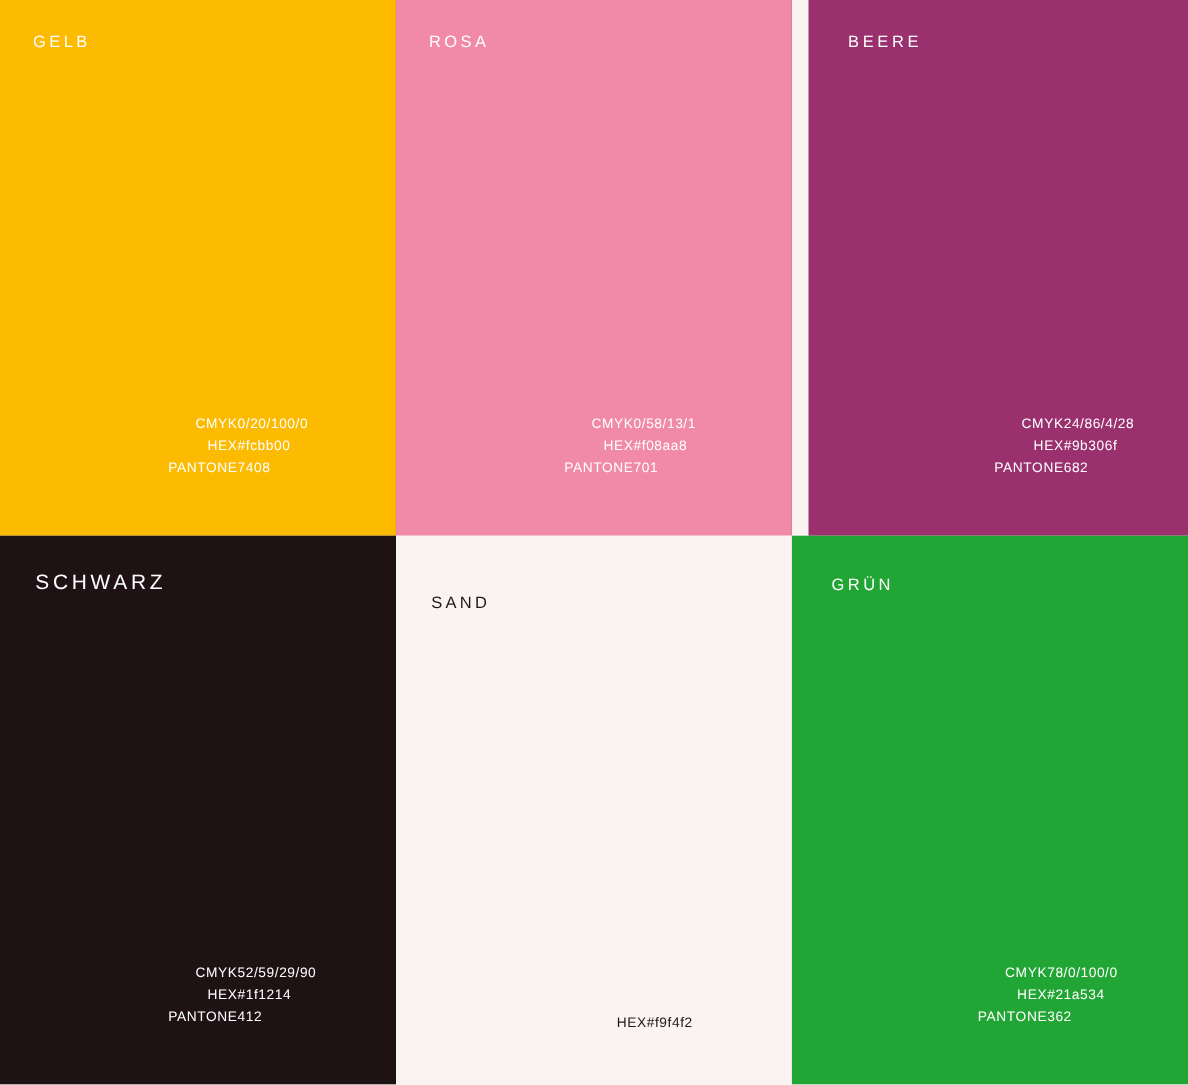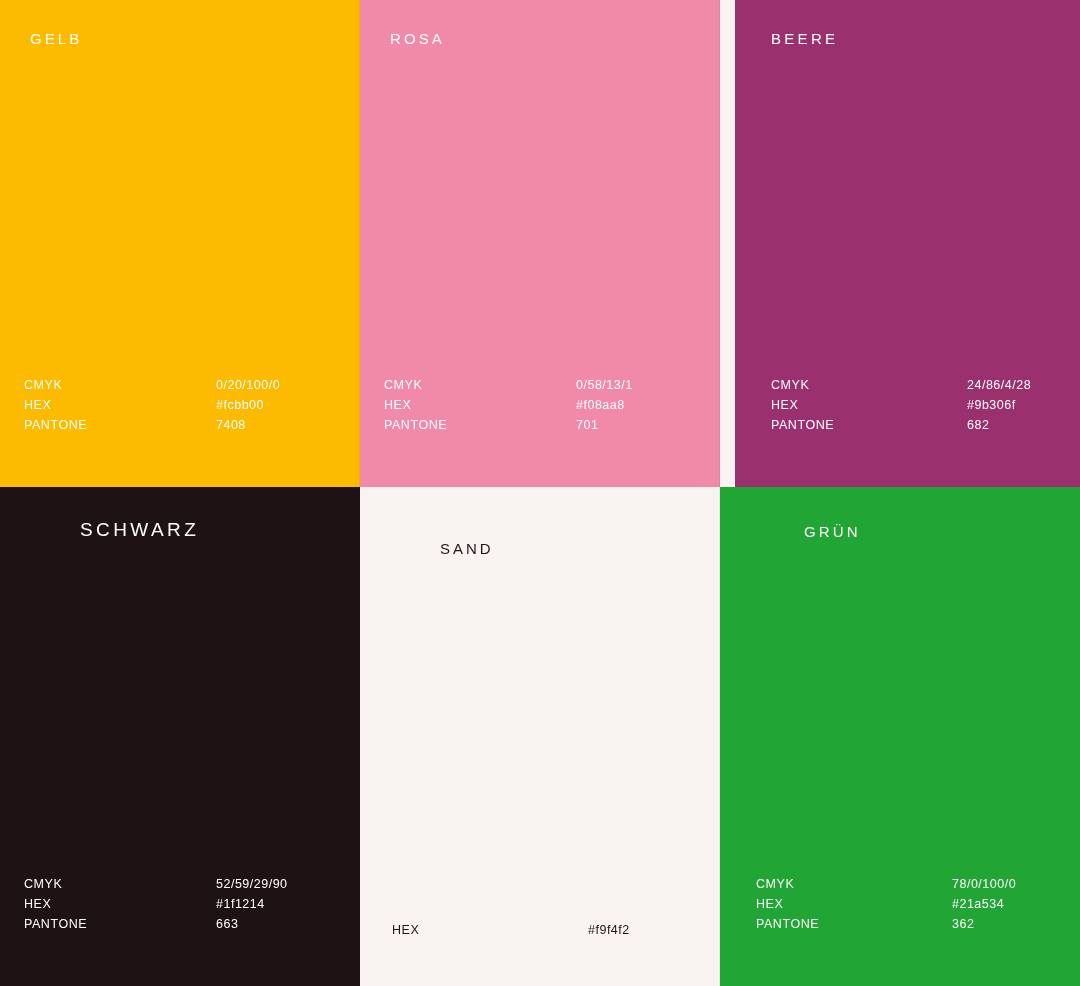--- a/index.html
+++ b/index.html
@@ -22,21 +22,21 @@
   }
   
   .swatch-title {
     position:absolute;
     font-size:15px;
     font-weight:400;
     letter-spacing:3.1px;
     white-space:nowrap;
   }
   .row-top .swatch-title { left:30px; top:30px; }
-  .row-bottom .swatch-title { left:30px; top:36px;margin-left:48px; }
+  .row-bottom .swatch-title { left:30px; top:36px; }
 
   .swatch.schwarz .swatch-title {
     font-size:19px;
     letter-spacing:3.4px;
     left:32px;
     top:32px;
   }
   .swatch.beere .swatch-title { left:36px; letter-spacing:3.3px; }
   .swatch.gruen .swatch-title { left:36px; }
   .swatch.sand  .swatch-title { left:32px; top:53px; letter-spacing:3.0px; }
@@ -61,20 +61,21 @@
     align-items:baseline;
     height:20px;
     line-height:20px;
   }
   .spec-label {
     width:192px;
     flex:0 0 192px;
     font-size:12.5px;
     letter-spacing:0.55px;
     white-space:nowrap;
+    text-align:right;
   }
   .swatch.beere .spec-label,
   .swatch.gruen .spec-label { width:196px; flex:0 0 196px; }
   .swatch.sand .spec-label { width:196px; flex:0 0 196px; }
 
   .spec-value {
     font-size:12.5px;
     letter-spacing:0.5px;
     white-space:nowrap;
   }
@@ -161,21 +162,21 @@
       <div class="spec-row">
         <span class="spec-label">CMYK</span>
         <span class="spec-value">52/59/29/90</span>
       </div>
       <div class="spec-row">
         <span class="spec-label">HEX</span>
         <span class="spec-value">#1f1214</span>
       </div>
       <div class="spec-row">
         <span class="spec-label">PANTONE</span>
-        <span class="spec-value">663</span>
+        <span class="spec-value">412</span>
       </div>
     </div>
   </div>
 
   <div class="swatch row-bottom text-dark sand seam-right" style="background-color: rgb(249, 244, 242);">
     <div class="swatch-title">SAND</div>
     <div class="swatch-specs">
       <div class="spec-row">
         <span class="spec-label">HEX</span>
         <span class="spec-value">#f9f4f2</span>

